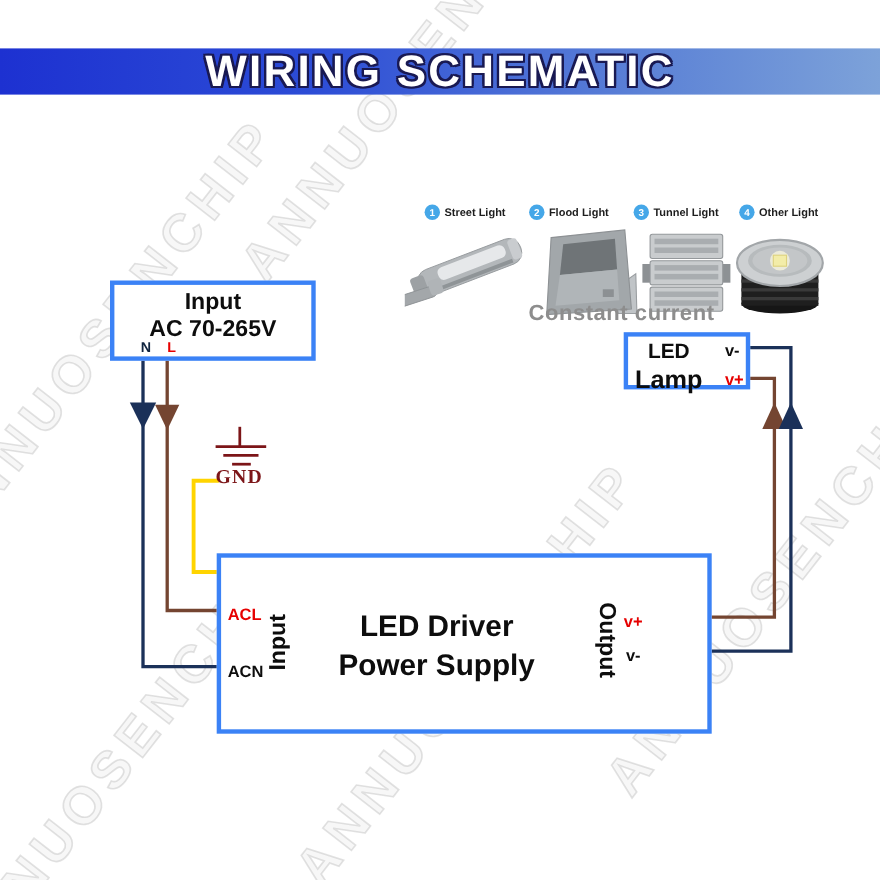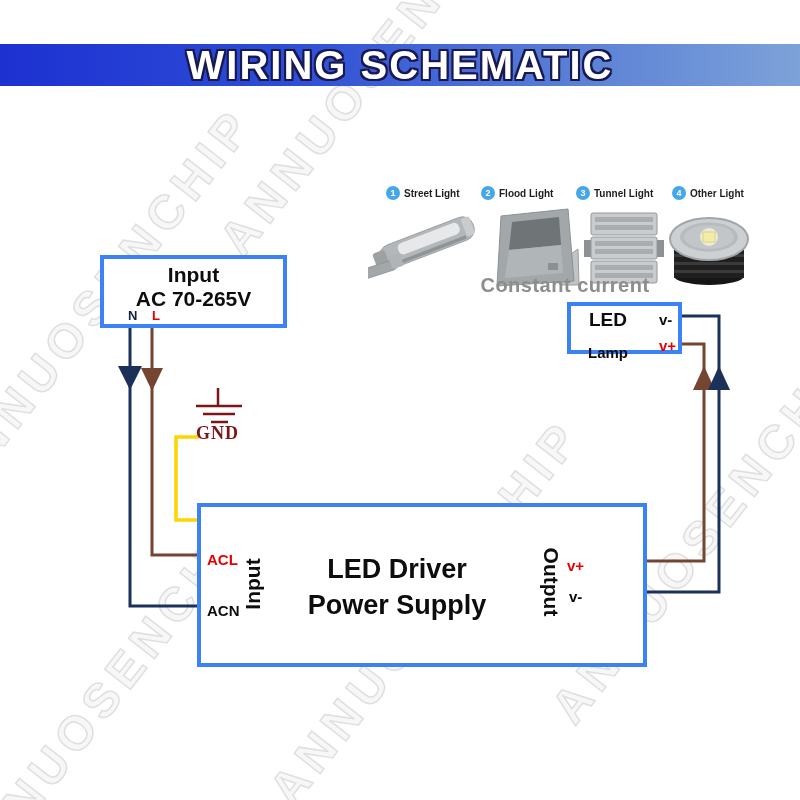--- a/index.html
+++ b/index.html
@@ -45,21 +45,21 @@
   
   .sbox{position:absolute;background:#ffffff;border:4px solid #3b82f6;z-index:3;box-sizing:border-box;}
   .input-box{left:100px;top:255px;width:187px;height:73px;}
   .input-box .bx-title{margin-top:4px;text-align:center;font-size:21px;font-weight:800;color:#0d0d0d;line-height:24px;}
   .input-box .bx-volt{text-align:center;font-size:21px;font-weight:800;color:#0d0d0d;line-height:24px;}
   .nl{position:absolute;bottom:1px;font-size:13px;font-weight:800;}
   .n-lbl{left:24px;color:#10243f;}
   .l-lbl{left:48px;color:#e60000;}
   .lamp-box{left:567px;top:302px;width:115px;height:52px;}
   .lamp-l1{position:absolute;left:0;top:3px;width:74px;text-align:center;font-size:19px;font-weight:800;color:#0d0d0d;}
-  .lamp-l2{position:absolute;left:0;top:26px;width:74px;text-align:center;font-size:15px;font-weight:800;color:#0d0d0d;margin-top:12px;}
+  .lamp-l2{position:absolute;left:0;top:26px;width:74px;text-align:center;font-size:23px;font-weight:800;color:#0d0d0d;}
   .lamp-neg{position:absolute;left:88px;top:5px;font-size:15px;font-weight:800;color:#0d0d0d;}
   .lamp-pos{position:absolute;left:88px;top:31px;font-size:15px;font-weight:800;color:#e60000;}
   .driver-box{left:197px;top:503px;width:450px;height:164px;}
   .acl{position:absolute;left:6px;top:44px;font-size:15px;font-weight:800;color:#e60000;}
   .acn{position:absolute;left:6px;top:95px;font-size:15px;font-weight:800;color:#0d0d0d;}
   .rot-wrap{position:absolute;display:flex;align-items:center;justify-content:center;}
   .in-rot{left:24px;top:30px;width:56px;height:94px;}
   .out-rot{left:324px;top:26px;width:52px;height:98px;}
   .rot-ccw{transform:rotate(-90deg);font-size:21px;font-weight:800;color:#0d0d0d;white-space:nowrap;}
   .rot-cw{transform:rotate(90deg);font-size:21px;font-weight:800;color:#0d0d0d;white-space:nowrap;}

